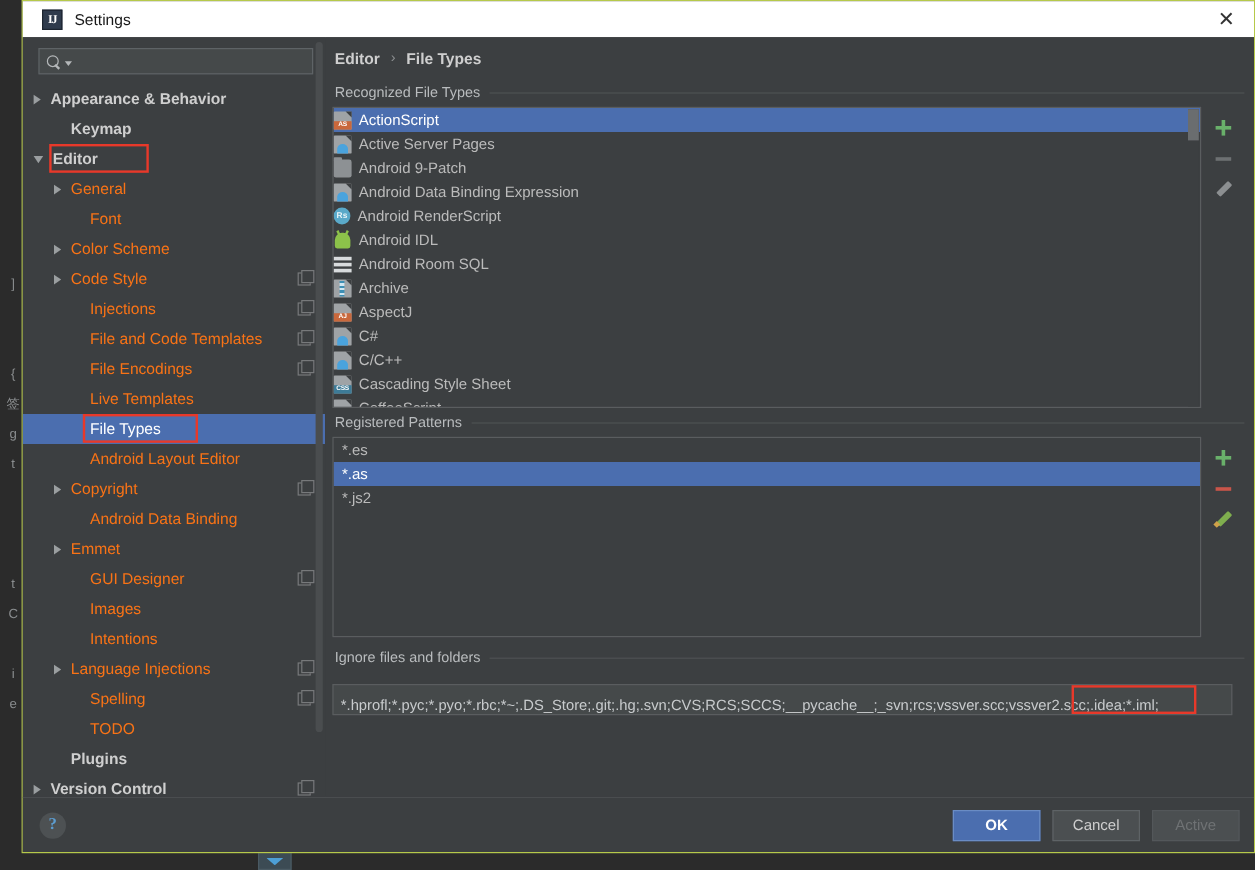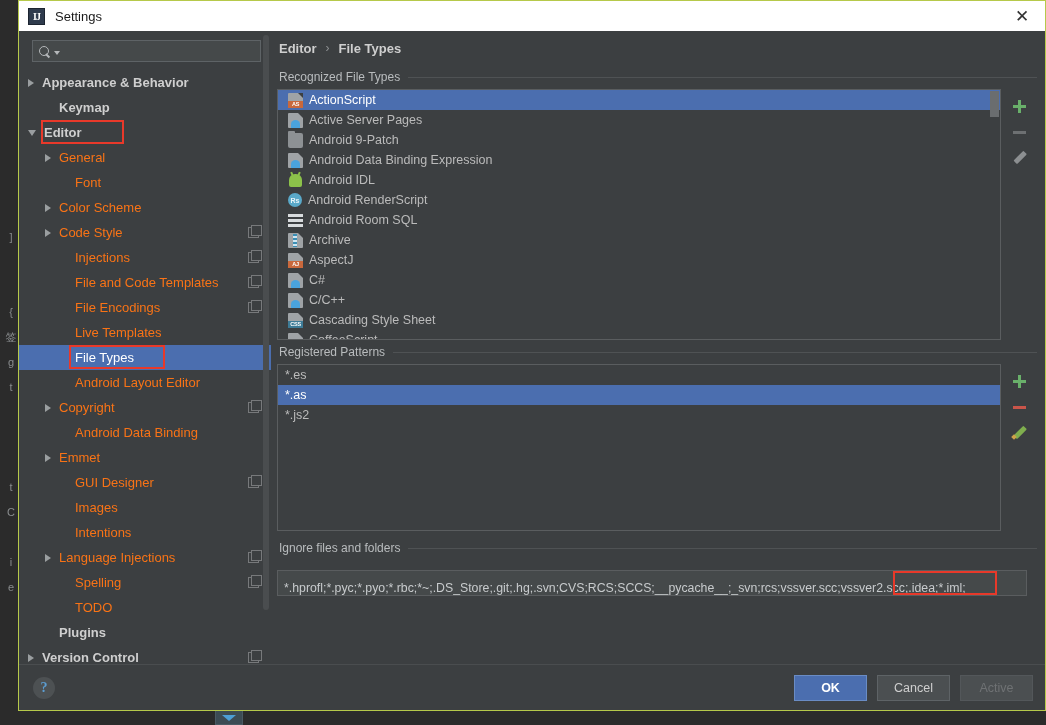--- a/index.html
+++ b/index.html
@@ -43,21 +43,21 @@
     width: 1028px; height: 711px;
     background: #3c3f41;
     border: 1px solid #b6c94a;
     display: flex; flex-direction: column;
   }
 
   
   .titlebar {
     height: 30px; background: #ffffff;
     display: flex; align-items: center;
-    padding: 0 0 0 9px; flex: none;
+    padding: 0 0 0 16px; flex: none;
   }
   .tb-icon {
     width: 17px; height: 17px; flex: none;
     background: #2f3b4d; border: 1px solid #1c2430;
     color: #ffffff; font-size: 10px; font-weight: bold;
     display: flex; align-items: center; justify-content: center;
     font-family: "Liberation Serif", serif;
     letter-spacing: -1px;
   }
   .tb-title {
@@ -181,21 +181,21 @@
   .listrow { display: flex; flex: none; }
   .listbox {
     background: #3c3f41; border: 1px solid #5a5d5f;
     position: relative; overflow: hidden;
   }
   #file-types-box { width: 727px; height: 251px; }
   #patterns-box { width: 727px; height: 167px; }
 
   .lrow {
     height: 20px; display: flex; align-items: center;
-    padding-left: 10px; font-size: 12.5px; color: #bbbbbb;
+    padding-left: 0; font-size: 12.5px; color: #bbbbbb;
   }
   .lrow.sel { background: #4b6eaf; color: #ffffff; }
   .lrow .ftname { margin-left: 6px; white-space: nowrap; }
   .prow { padding-left: 7px; }
 
   .list-scroll {
     position: absolute; right: 1px; top: 1px;
     width: 9px; height: 248px; background: #3c3f41;
   }
   .list-scroll .thumb {
@@ -580,26 +580,26 @@
               </div>
               <div class="lrow">
                 <span class="fticon ft-folder"></span>
                 <span class="ftname">Android 9-Patch</span>
               </div>
               <div class="lrow">
                 <span class="fticon ft-person"></span>
                 <span class="ftname">Android Data Binding Expression</span>
               </div>
               <div class="lrow">
+                <span class="fticon ft-rs">Rs</span>
+                <span class="ftname">Android RenderScript</span>
+              </div>
+              <div class="lrow">
                 <span class="fticon ft-android"></span>
                 <span class="ftname">Android IDL</span>
-              </div>
-              <div class="lrow">
-                <span class="fticon ft-rs">Rs</span>
-                <span class="ftname">Android RenderScript</span>
               </div>
               <div class="lrow">
                 <span class="fticon ft-sql">
                   <i></i>
                   <i></i>
                   <i></i>
                 </span>
                 <span class="ftname">Android Room SQL</span>
               </div>
               <div class="lrow">

